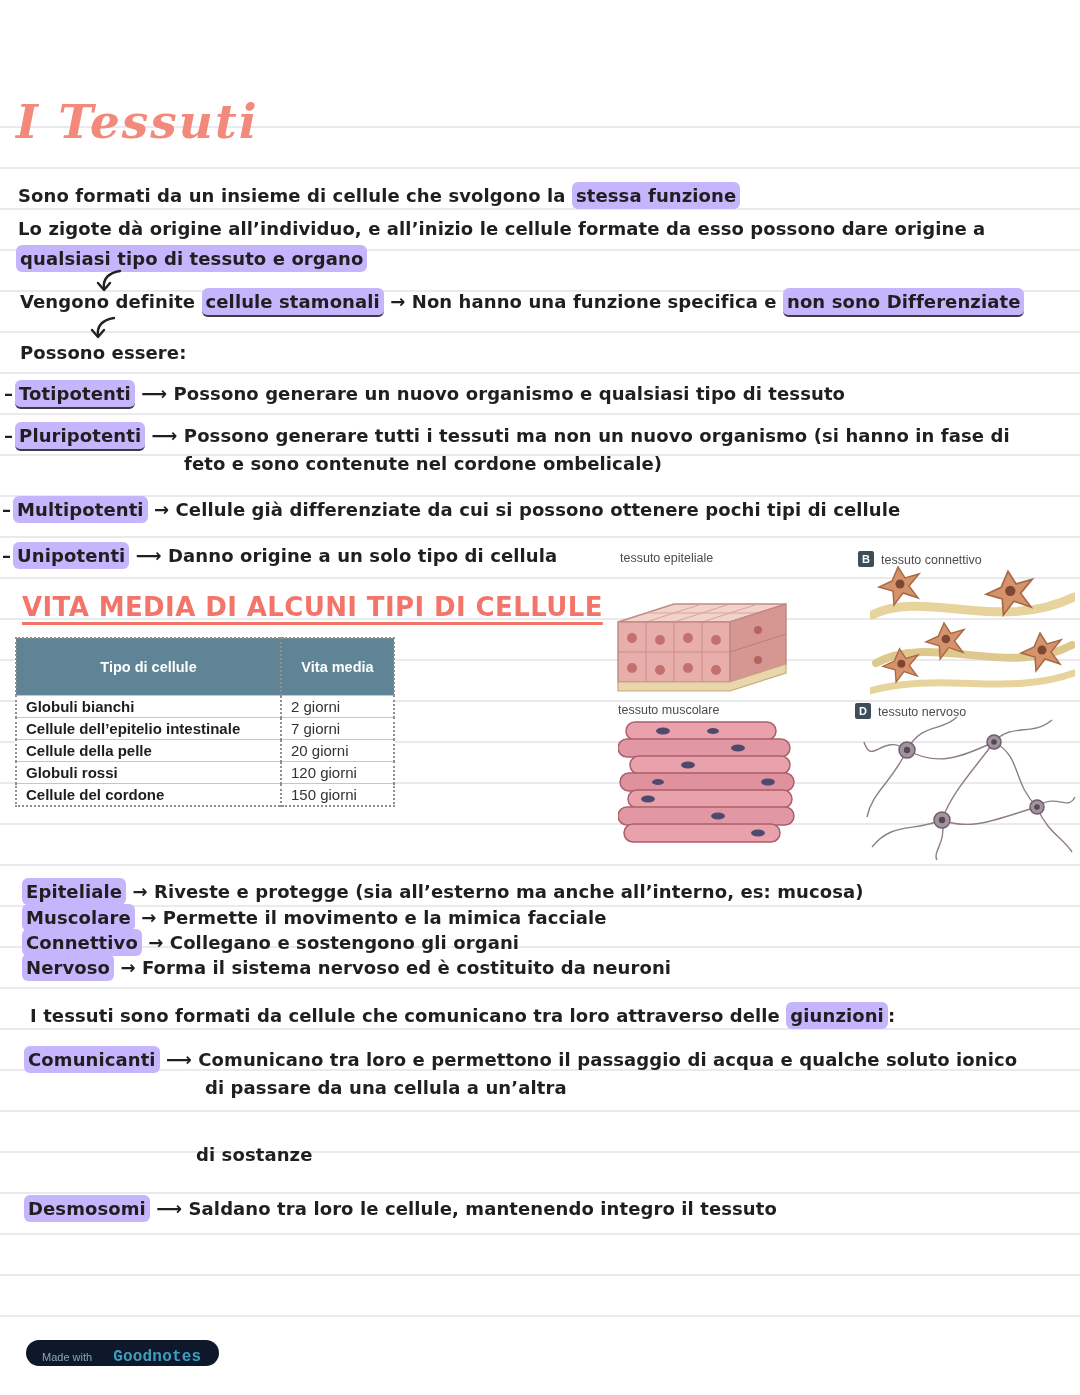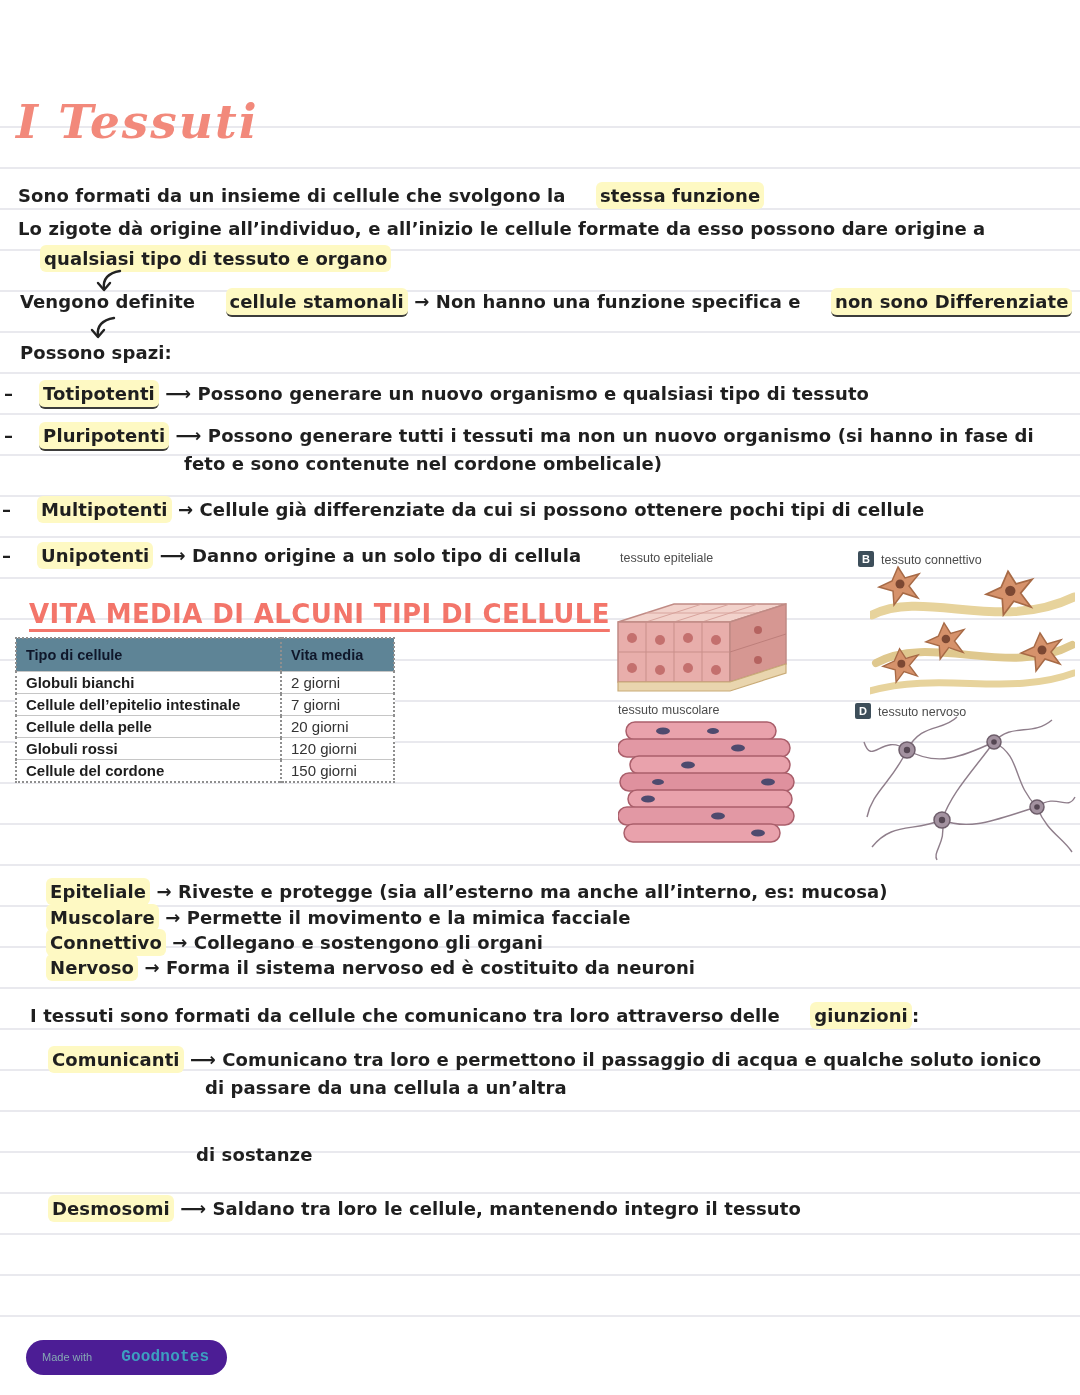--- a/index.html
+++ b/index.html
@@ -4,40 +4,40 @@
 <style>
   html,body{margin:0;padding:0;}
   body{background:#ffffff;}
   .page{position:relative;width:1080px;height:1395px;background:#ffffff;overflow:hidden;font-family:"DejaVu Sans",sans-serif;border-radius:12px;}
   .ruling{position:absolute;left:0;top:126px;width:100%;height:1191px;
     background:repeating-linear-gradient(to bottom,#e9e9ee 0,#e9e9ee 1.5px,transparent 1.5px,transparent 41px);
     pointer-events:none;}
   .title{position:absolute;left:16px;top:96px;margin:0;font-family:"DejaVu Serif",serif;font-style:italic;
     font-weight:700;font-size:47px;line-height:1.1;color:#f2897b;letter-spacing:2px;}
   .hw{position:absolute;font-size:18px;font-weight:600;color:#1f1f1f;letter-spacing:0.1px;white-space:nowrap;line-height:1.4;}
-  .hl{background:#fef9c3;border-radius:6px;padding:3px 4px;margin-left:24px;}
+  .hl{background:#c4b5fd;border-radius:6px;padding:3px 4px;}
   .ul{border-bottom:2.5px solid #3c3c3c;}
   .dash{margin-right:2px;}
   .curve-arrow{position:absolute;}
-  .sec-h{position:absolute;margin:13px;font-weight:800;letter-spacing:0.4px;font-family:"DejaVu Sans",sans-serif;}
+  .sec-h{position:absolute;margin:6px;font-weight:800;letter-spacing:0.4px;font-family:"DejaVu Sans",sans-serif;}
   #h-vita{left:16px;top:586px;font-size:26px;color:#f3756a;text-decoration:underline;text-decoration-thickness:2.5px;text-underline-offset:6px;}
   #h-tipi{left:16px;top:828px;font-size:29px;color:#f3685e;}
   .cells-table{position:absolute;left:15px;top:637px;width:380px;border-collapse:collapse;
     font-family:"Liberation Sans",sans-serif;border:2px dotted #8f8f8f;background:#fff;}
-  .cells-table th{background:#5e8496;color:#0f172a;font-size:14.5px;text-align:left;padding:8px 9px;font-weight:700;}
+  .cells-table th{background:#5e8496;color:#ffffff;font-size:14.5px;text-align:center;padding:20px 9px;font-weight:700;}
   .cells-table td{font-size:15px;padding:2px 9px;border-top:1.5px solid #c6c6c6;color:#333;}
   .cells-table td:first-child{font-weight:700;color:#1d1d1d;width:245px;}
   .cells-table th+th,.cells-table td+td{border-left:2px dotted #8f8f8f;}
   .fig{position:absolute;}
   .fig-label{position:absolute;font-family:"Liberation Sans",sans-serif;font-size:12.5px;color:#4c4c4c;
     display:flex;align-items:flex-end;gap:7px;white-space:nowrap;}
   .badge{display:inline-flex;align-items:center;justify-content:center;width:16px;height:16px;
     background:#3d4e5a;color:#fff;font-size:11px;font-weight:700;border-radius:2px;font-family:"Liberation Sans",sans-serif;}
-  .footer-pill{position:absolute;left:26px;top:1340px;display:flex;align-items:baseline;gap:8px;
-    background:#4c1d95;border-radius:18px;padding:8px 18px 9px 16px;}
+  .footer-pill{position:absolute;left:26px;top:1340px;display:flex;align-items:baseline;
+    background:#0f172a;border-radius:18px;padding:8px 18px 0 16px;}
   .made-with{font-size:11px;color:#86a9b4;font-family:"Liberation Sans",sans-serif;}
   .brand{font-size:16px;font-weight:700;color:#3d9ec0;font-family:Liberation Mono, monospace;letter-spacing:0.2px;margin-left:21px;}
 </style>
 </head>
 <body>
 
 <div class="page">
   <div class="ruling"></div>
 
   <h1 class="title">I Tessuti</h1>
@@ -58,21 +58,21 @@
 
   <div class="hw" style="top:289px;left:20px">
     <span>Vengono definite </span><span class="hl ul">cellule stamonali</span><span> → Non hanno una funzione specifica e </span><span class="hl ul">non sono Differenziate</span>
   </div>
 
   <svg class="curve-arrow" style="top:316px;left:88px" width="30" height="26" viewBox="0 0 30 26">
     <path d="M26,2 Q8,5 10,20" fill="none" stroke="#222" stroke-width="2.4" stroke-linecap="round"></path>
     <path d="M4,14 L10,21 L16,14" fill="none" stroke="#222" stroke-width="2.4" stroke-linecap="round" stroke-linejoin="round"></path>
   </svg>
 
-  <div class="hw" style="top:340px;left:20px">Possono spazi:</div>
+  <div class="hw" style="top:340px;left:20px">Possono essere:</div>
 
   <div class="hw" style="top:381px;left:4px">
     <span class="dash">–</span><span class="hl ul">Totipotenti</span>
     <span>⟶ Possono generare un nuovo organismo e qualsiasi tipo di tessuto</span>
   </div>
   <div class="hw" style="top:423px;left:4px">
     <span class="dash">–</span><span class="hl ul">Pluripotenti</span>
     <span>⟶ Possono generare tutti i tessuti ma non un nuovo organismo (si hanno in fase di</span>
   </div>
   <div class="hw" style="top:451px;left:184px">feto e sono contenute nel cordone ombelicale)</div>

